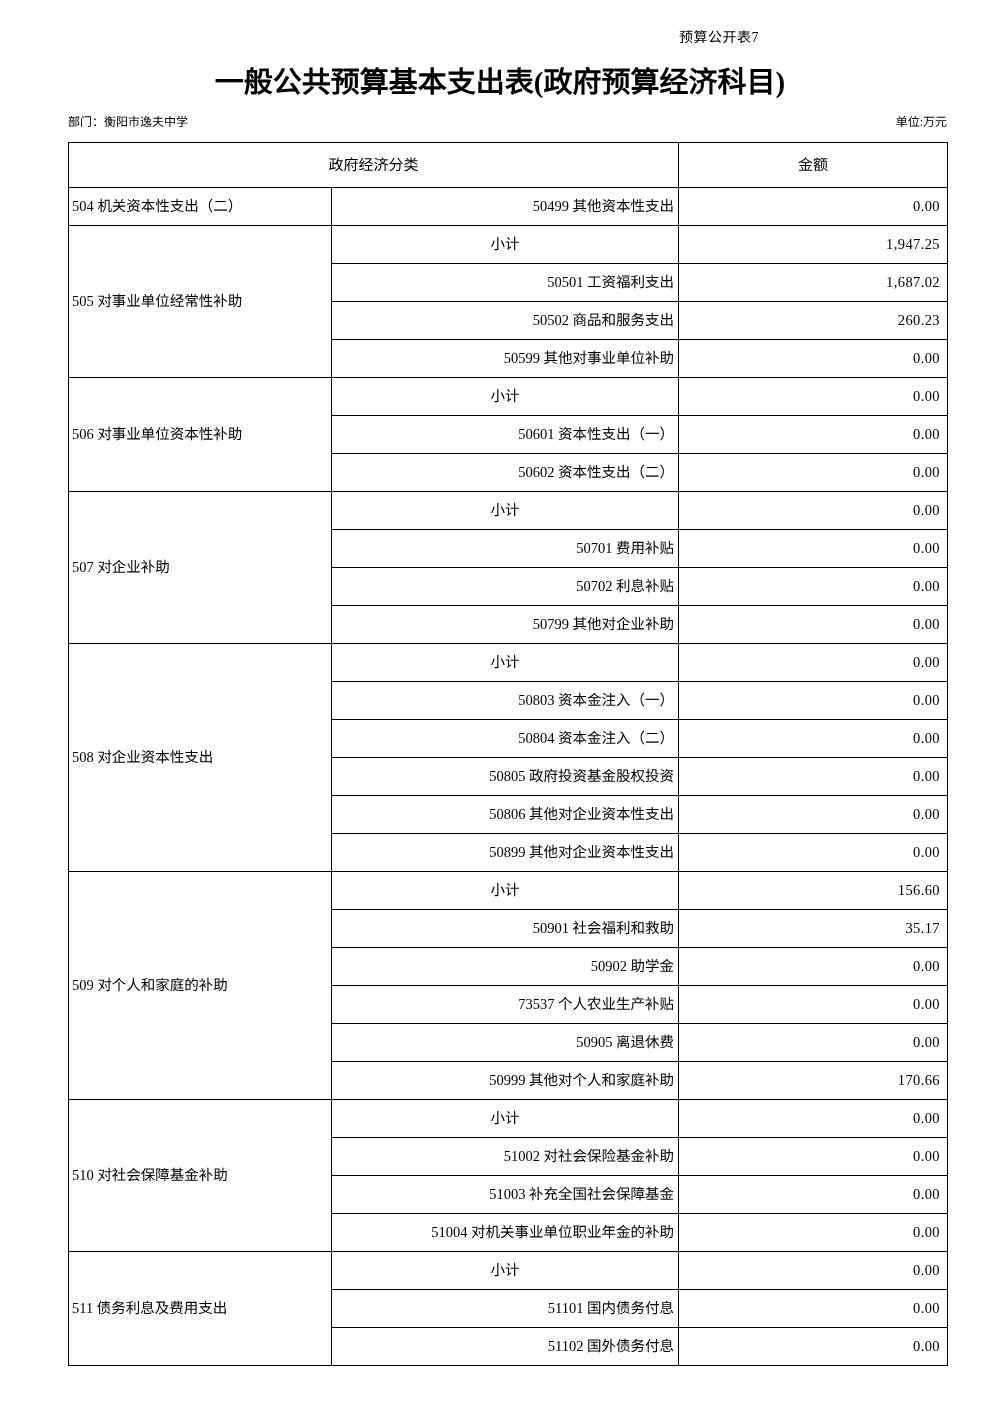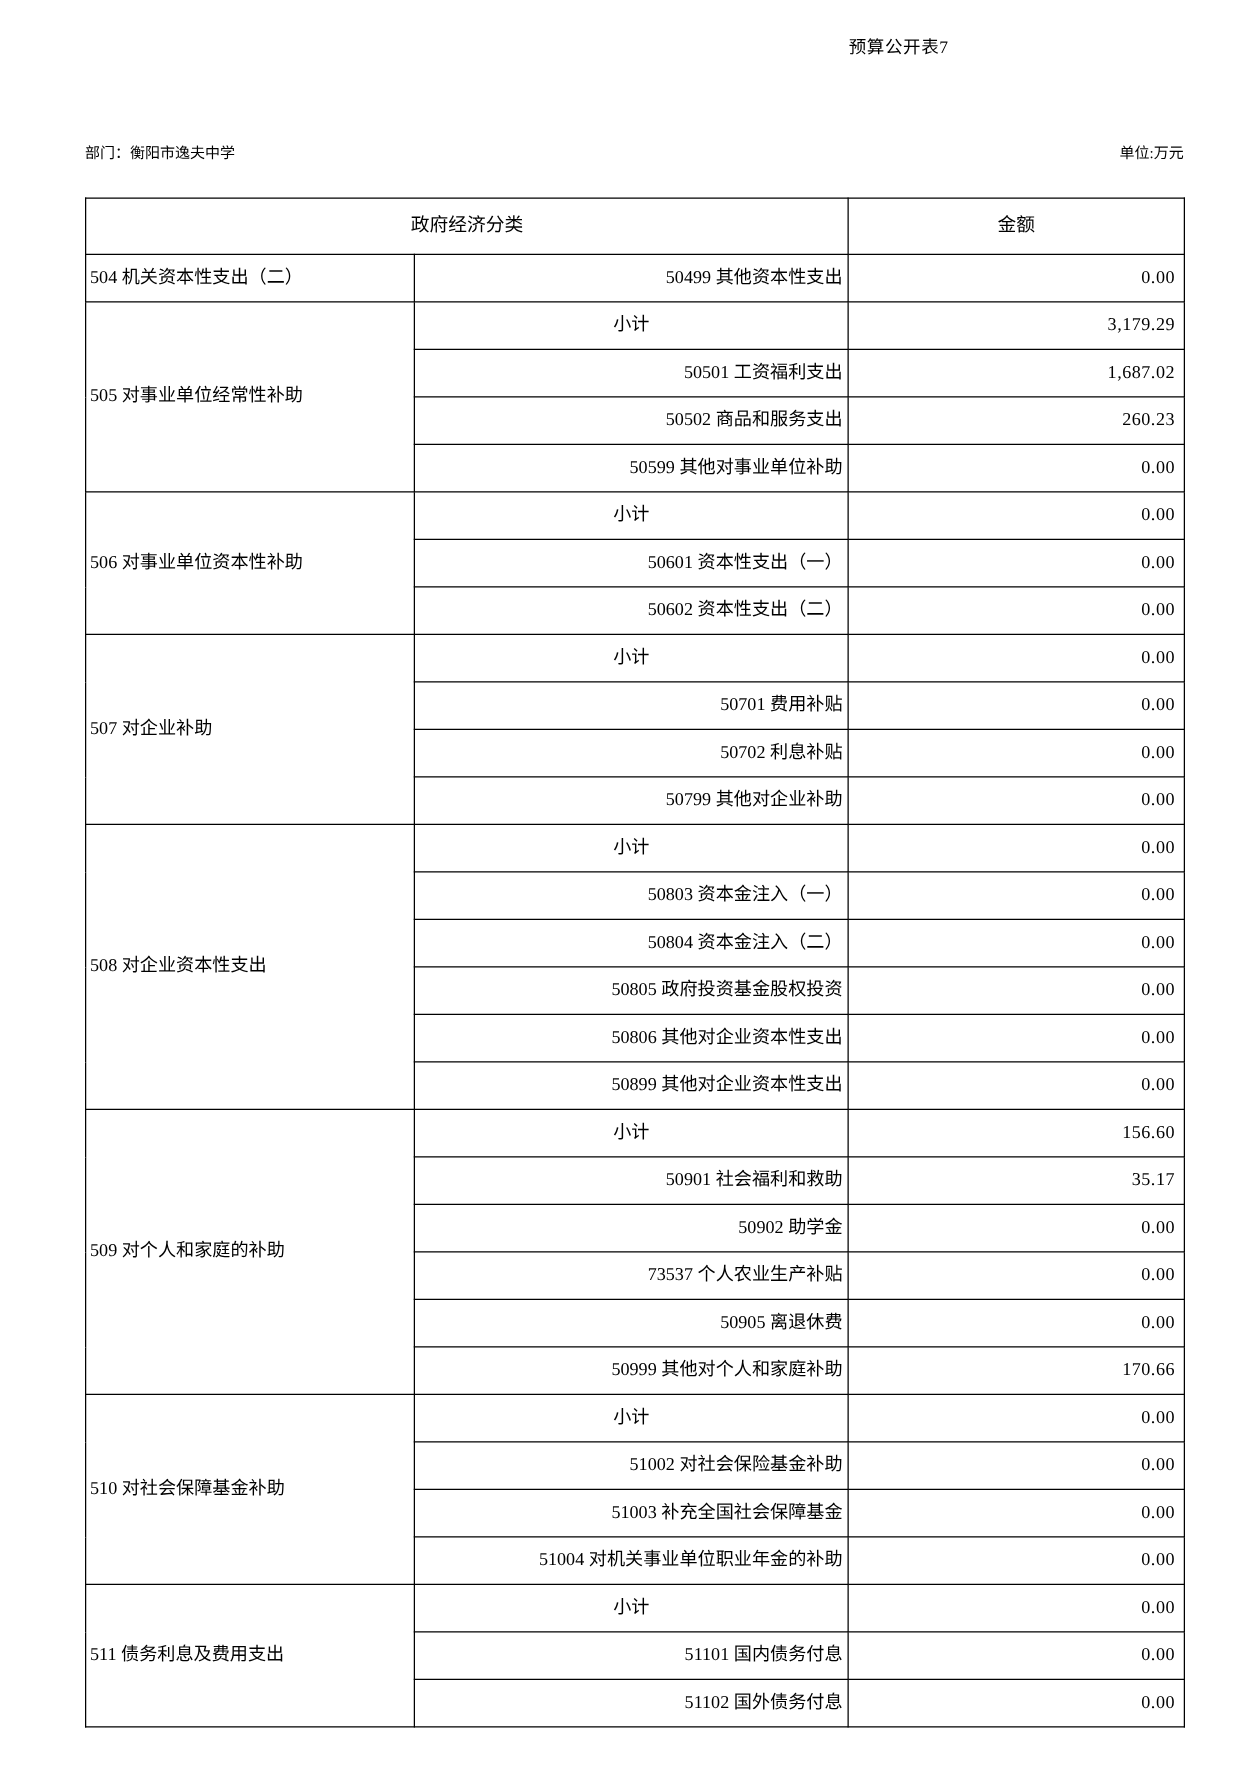--- a/index.html
+++ b/index.html
@@ -61,21 +61,20 @@
 
   
   .budget-table {
     position: absolute;
     top: 142px;
     left: 68px;
     width: 879px;
     border-collapse: collapse;
     table-layout: fixed;
     font-size: 14.5px;
-    margin-top: 16px;
   }
   .budget-table col.c-cat   { width: 263px; }
   .budget-table col.c-item  { width: 347px; }
   .budget-table col.c-amt   { width: 269px; }
 
   .budget-table th,
   .budget-table td {
     border: 1px solid #000000;
     padding: 0;
     vertical-align: middle;
@@ -117,20 +116,21 @@
   }
   .cat-cell { vertical-align: middle; }
 </style>
 </head>
 <body>
 
 <div class="page">
 
   <div class="form-no">预算公开表7</div>
 
+  <div class="doc-title">一般公共预算基本支出表(政府预算经济科目)</div>
 
   <div class="meta-row">
     <div class="meta-dept">部门：衡阳市逸夫中学</div>
     <div class="meta-unit">单位:万元</div>
   </div>
 
   <table class="budget-table">
     <colgroup>
       <col class="c-cat">
       <col class="c-item">
@@ -155,21 +155,21 @@
           </td>
         </tr>
         <tr>
           <td class="cat-cell" rowspan="4">
             <div class="cell-cat">505  对事业单位经常性补助</div>
           </td>
           <td>
             <div class="cell-item subtotal">小计</div>
           </td>
           <td>
-            <div class="cell-amt">3,179.29</div>
+            <div class="cell-amt">1,947.25</div>
           </td>
         </tr>
         <tr>
           <td>
             <div class="cell-item">50501  工资福利支出</div>
           </td>
           <td>
             <div class="cell-amt">1,687.02</div>
           </td>
         </tr>

